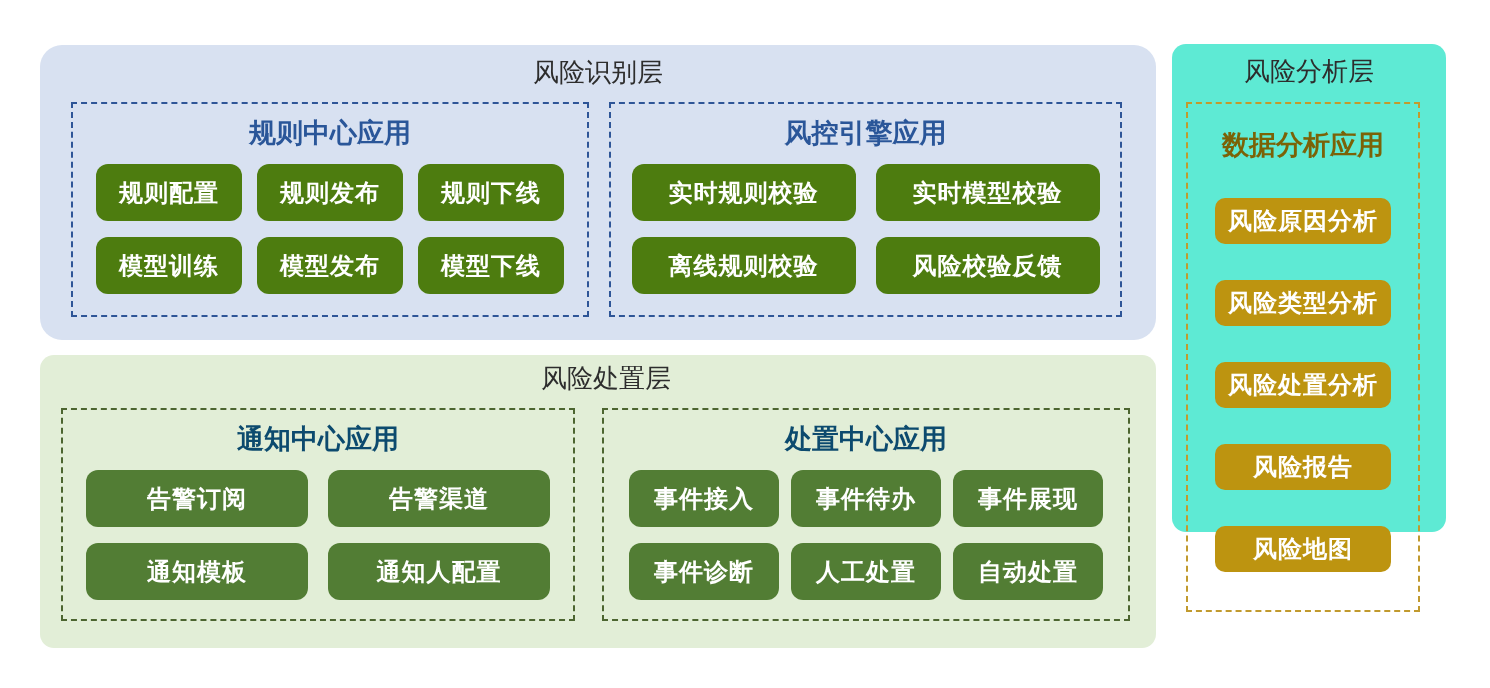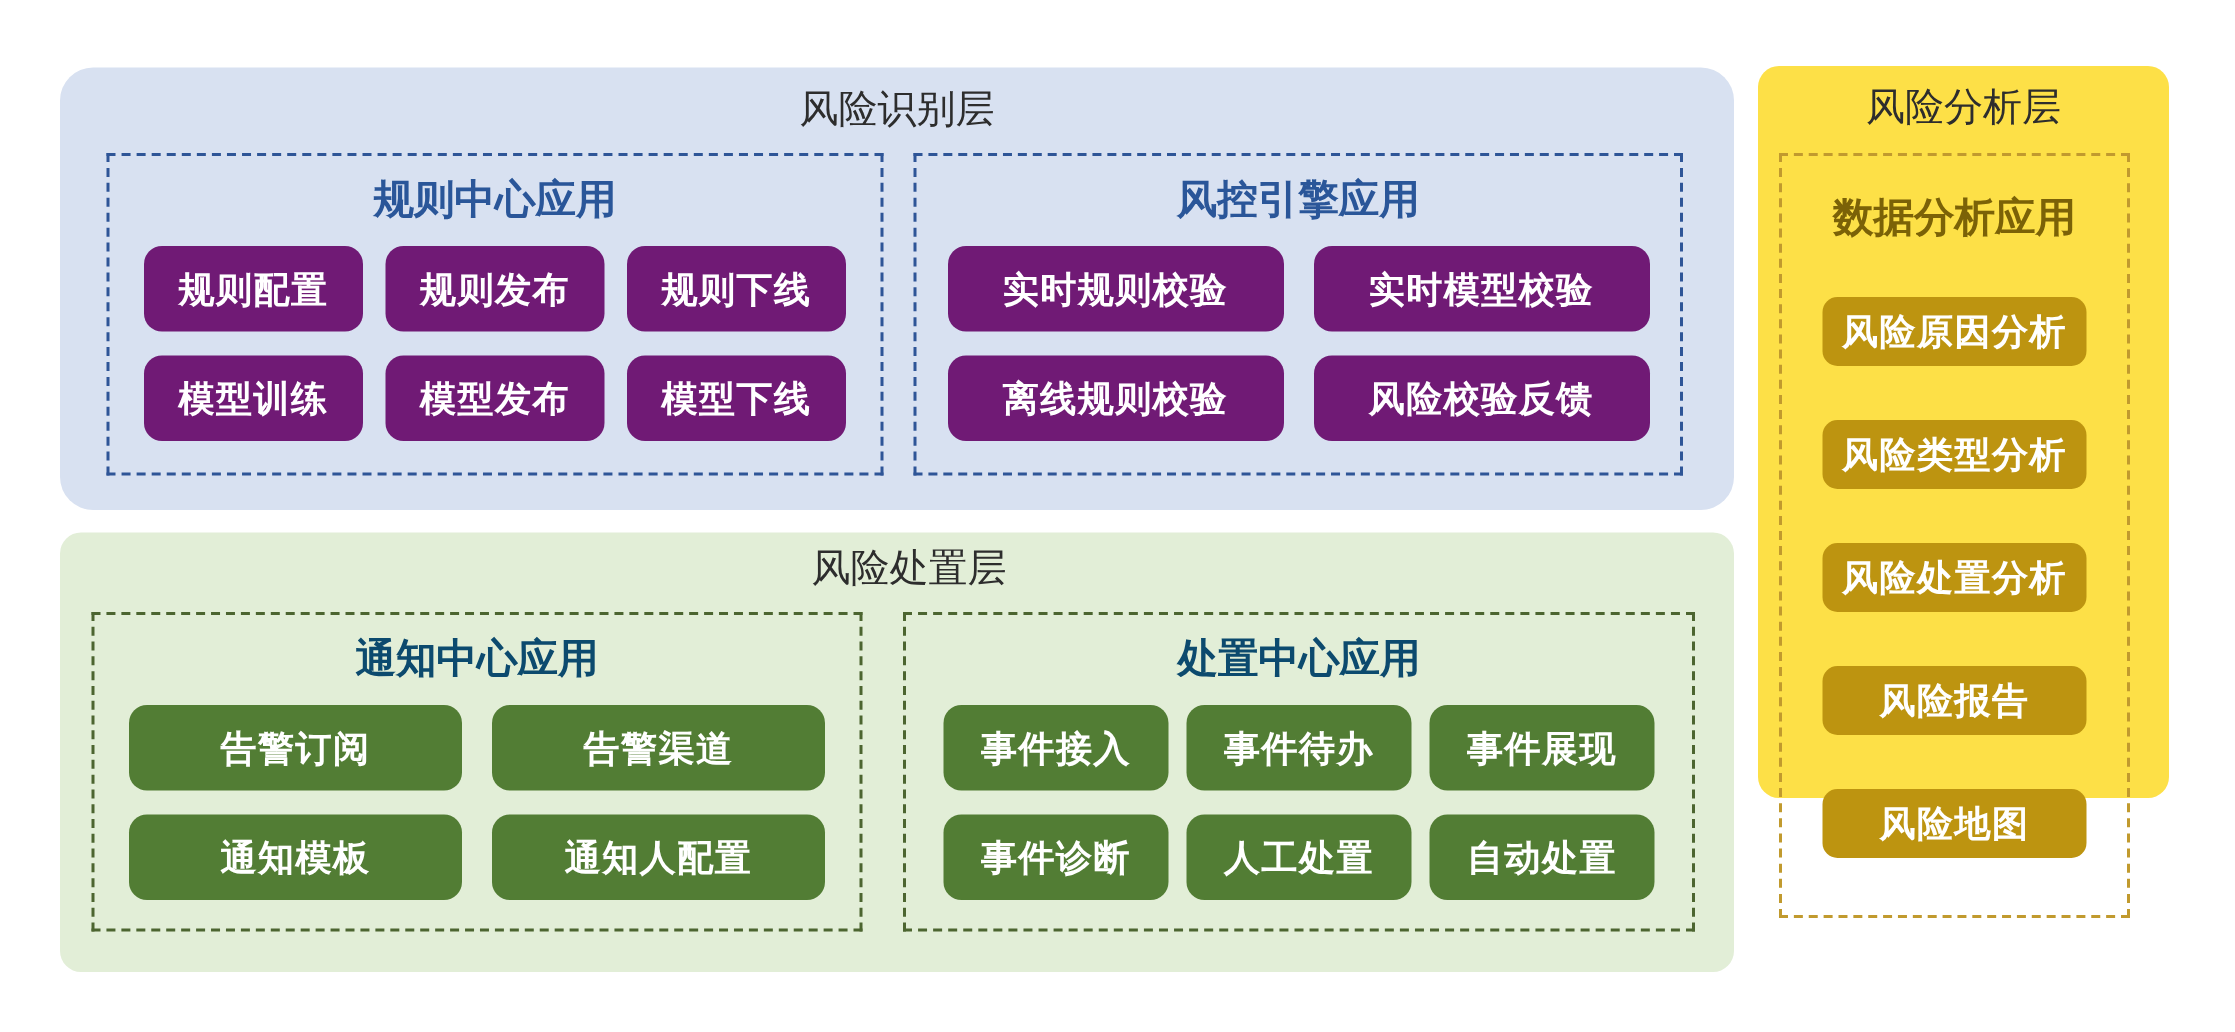--- a/index.html
+++ b/index.html
@@ -3,21 +3,21 @@
 <meta charset="utf-8">
 <style>
   html,body { margin:0; padding:0; background:#ffffff; }
   .canvas {
     position:relative; width:1490px; height:688px; background:#ffffff;
     font-family:"Liberation Sans","DejaVu Sans",sans-serif; overflow:hidden;
   }
   .layer { position:absolute; border-radius:14px; }
   .layer-blue   { left:40px;   top:45px;  width:1116px; height:295px; background:#d8e1f1;border-radius:22px; }
   .layer-green  { left:40px;   top:355px; width:1116px; height:293px; background:#e2eed7; }
-  .layer-yellow { left:1172px; top:44px;  width:274px;  height:488px; background:#fde047; }
+  .layer-yellow { left:1172px; top:44px;  width:274px;  height:488px; background:#5eead4; }
 
   .layer-title {
     position:absolute; top:11px; left:0; right:0; text-align:center;
     font-size:26px; line-height:32px; font-weight:500; color:#2d2d2d;
   }
   .layer-green .layer-title { top:7px;padding-left:16px; }
 
   .group { position:absolute; box-sizing:border-box; }
   .g-blue   { border:2px dashed #2e5597; }
   .g-green  { border:2px dashed #4c6530; }
@@ -41,21 +41,21 @@
   .grid-b1 { grid-template-columns:repeat(3,146px); gap:16px 15px; }
   .grid-b2 { grid-template-columns:repeat(2,224px); gap:16px 20px; }
   .grid-g1 { grid-template-columns:repeat(2,222px); gap:16px 20px; }
   .grid-g2 { grid-template-columns:repeat(3,150px); gap:16px 12px; }
   .grid-y1 { grid-template-columns:repeat(1,176px); gap:36px; margin-top:36px; }
 
   .btn {
     height:57px; border-radius:12px; display:flex; align-items:center; justify-content:center;
     color:#ffffff; font-size:24px; font-weight:600; letter-spacing:1px; white-space:nowrap;
   }
-  .btn-blue   { background:#701a75; }
+  .btn-blue   { background:#4d7c0f; }
   .btn-green  { background:#527d34; }
   .btn-yellow { background:#bd9410; height:46px; border-radius:10px; }
 </style>
 </head>
 <body>
 
 <div class="canvas">
 
   <section class="layer layer-blue">
     <div class="layer-title">风险识别层</div>

